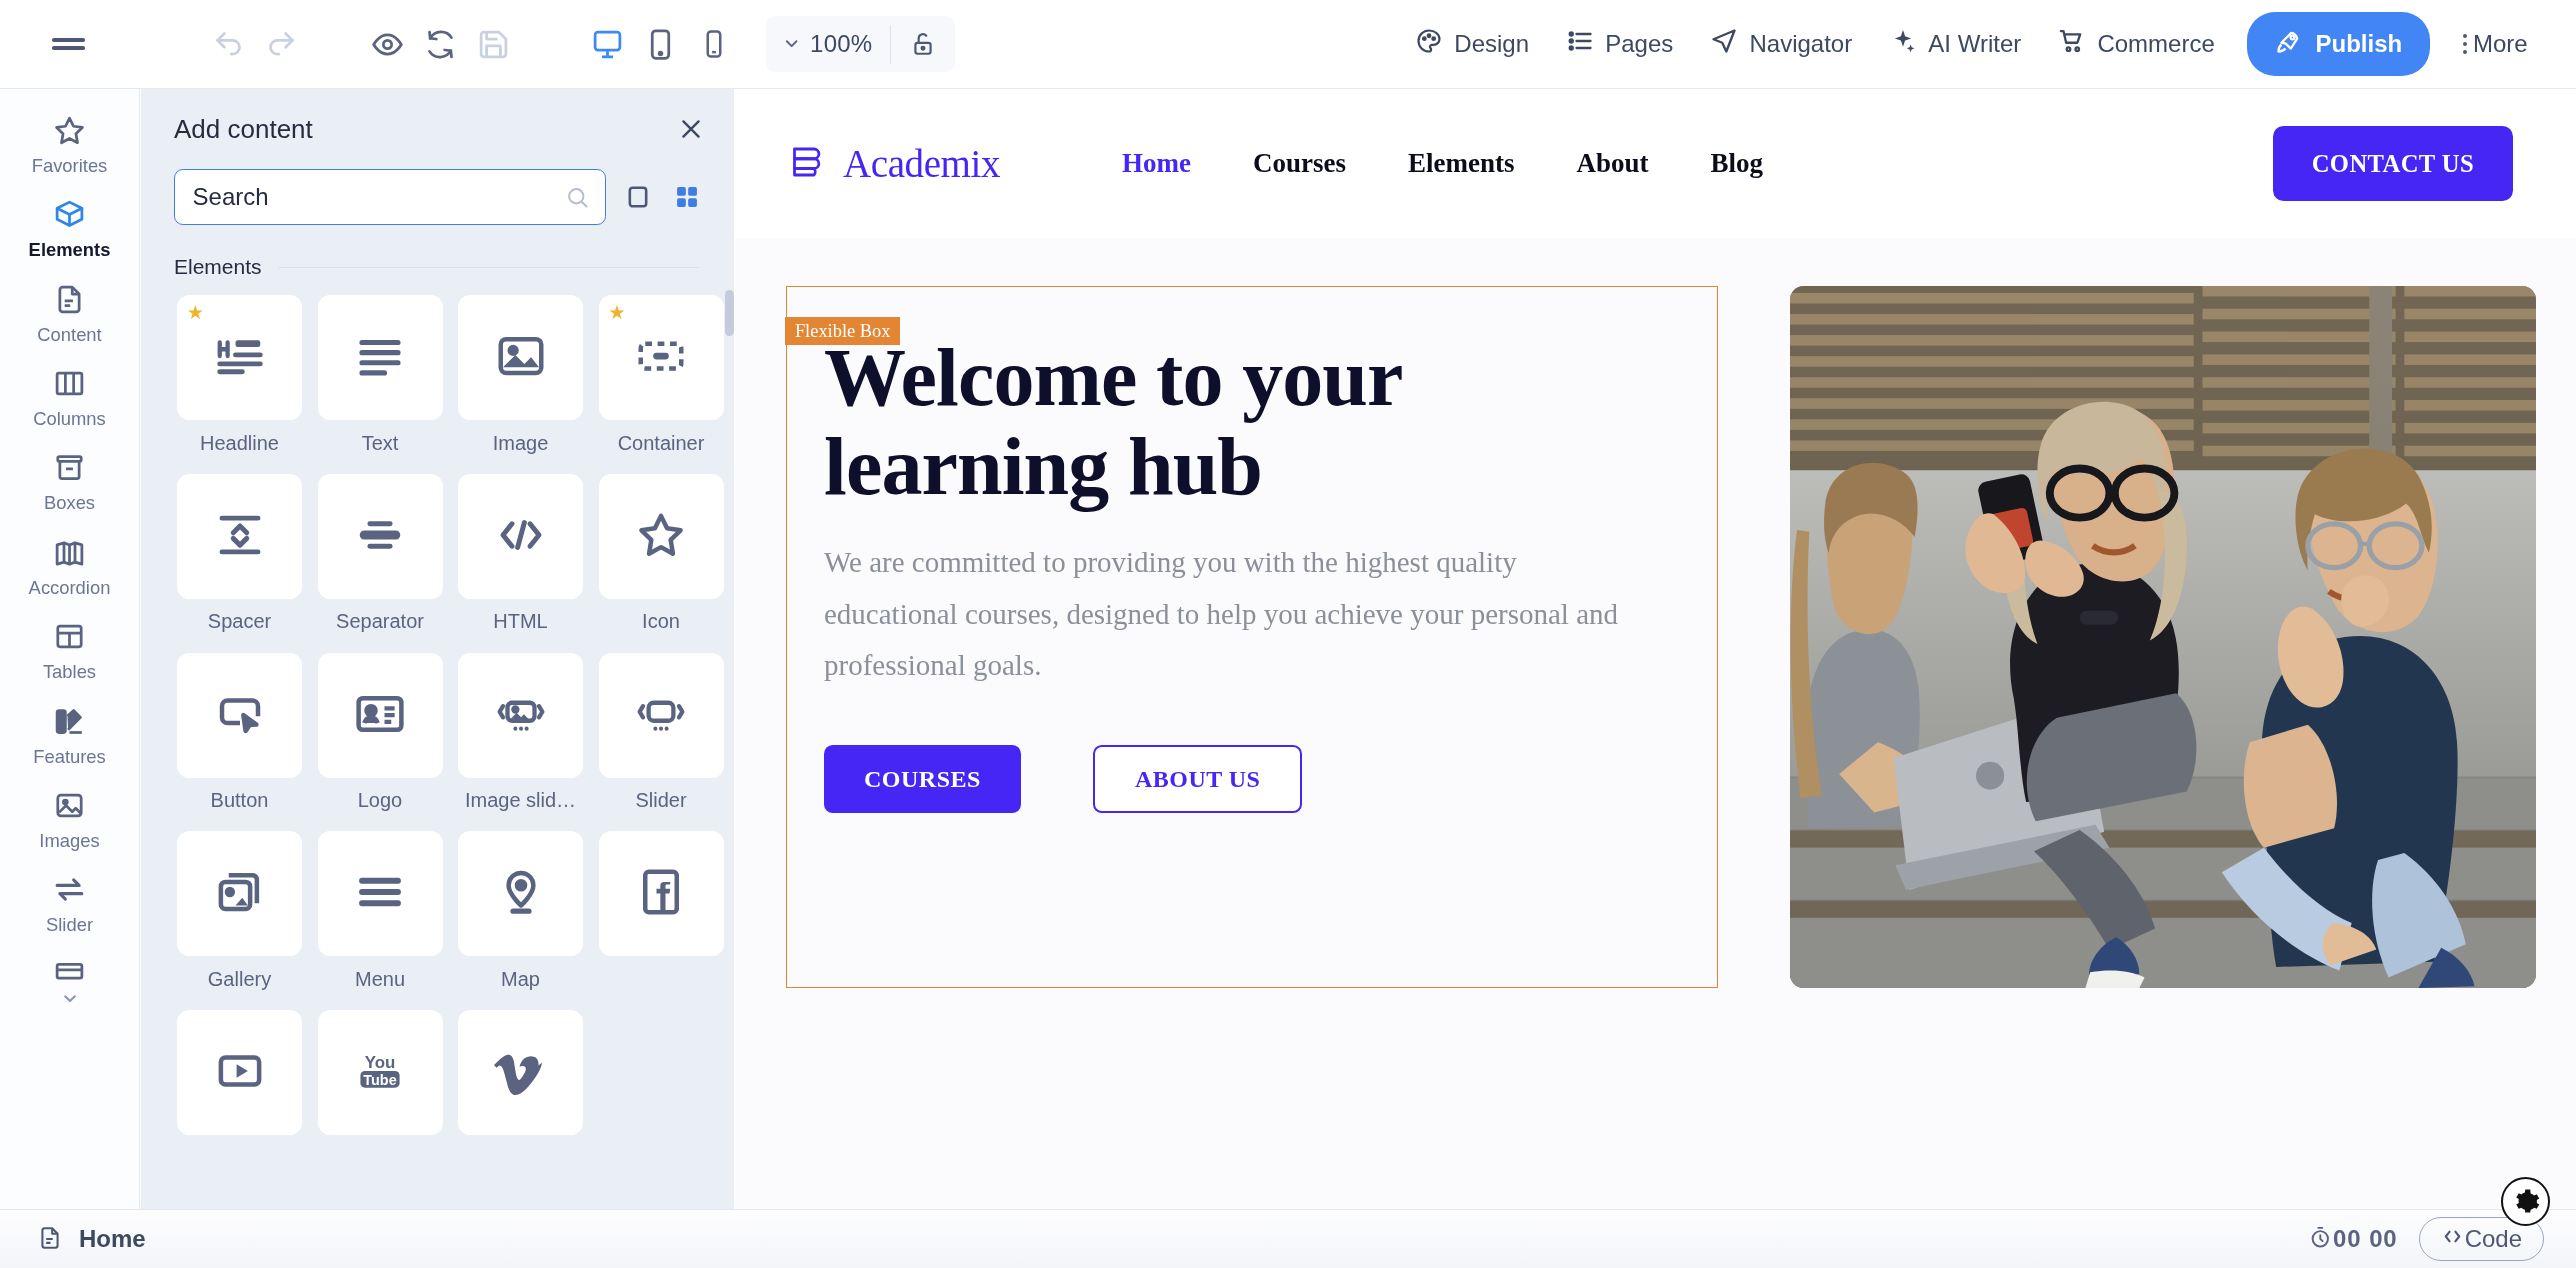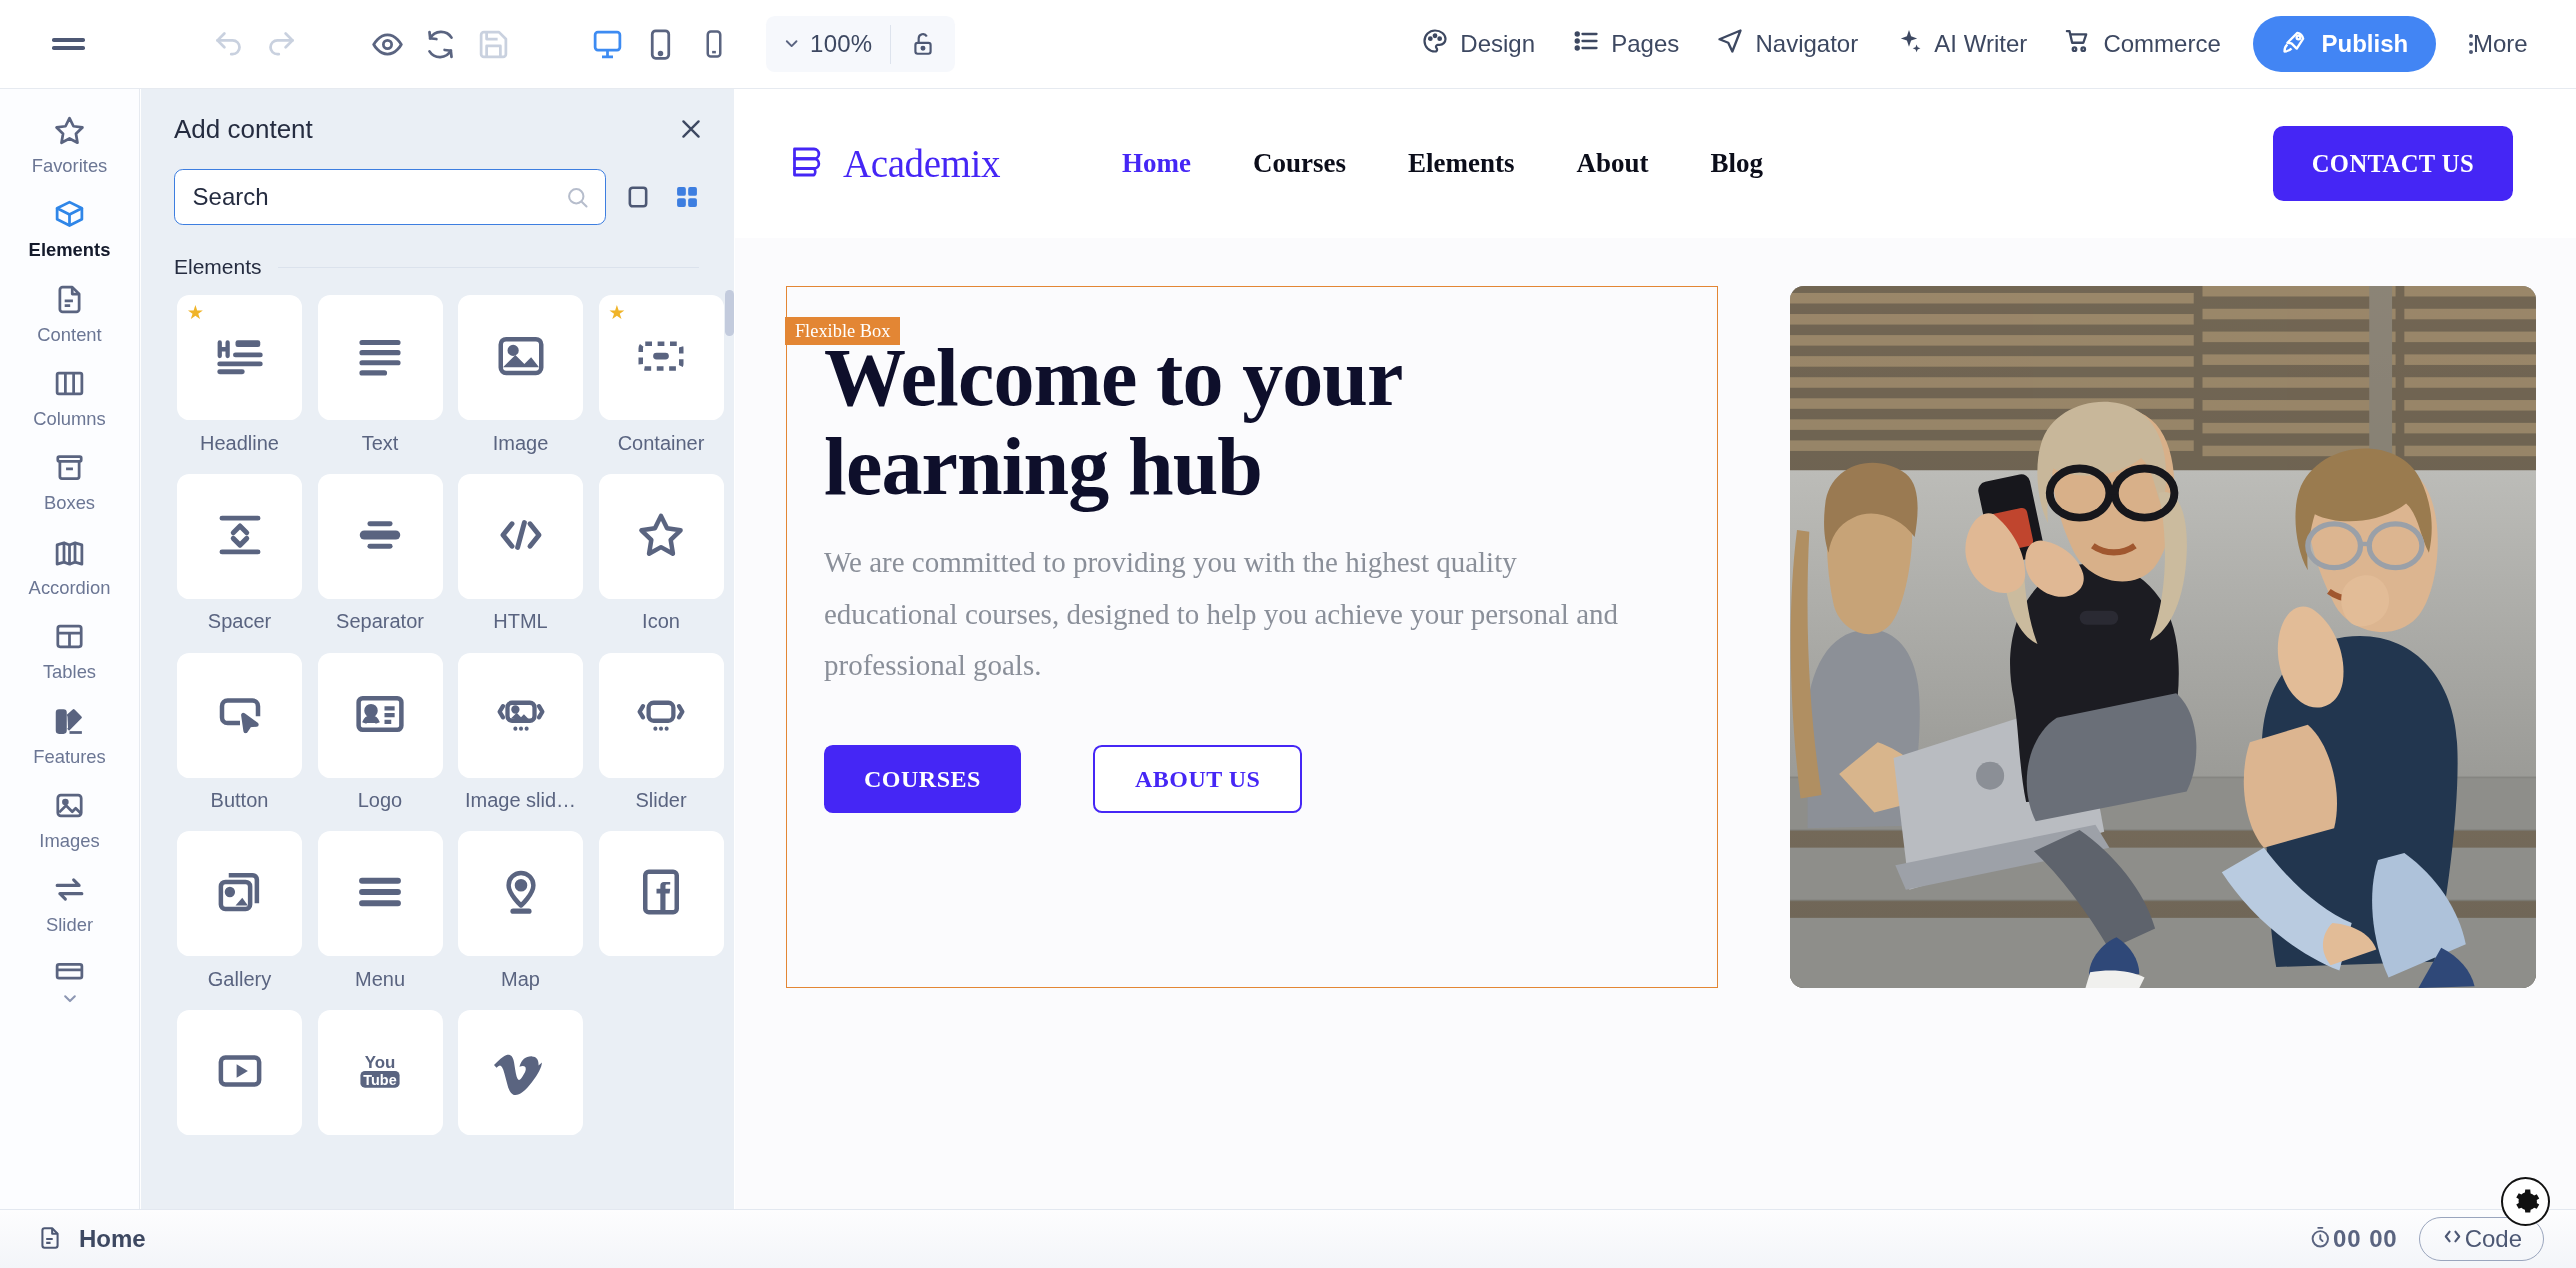--- a/index.html
+++ b/index.html
@@ -45,24 +45,24 @@
   .tb-right { margin-left: auto; display: flex; align-items: center; padding-right: 30px; }
   .tb-item {
     display: flex; align-items: center; gap: 11.4px;
     padding: 0 18.4px; height: 54px; color: #3d4861;
     font-size: 24px; cursor: pointer;
   }
   .tb-item .lbl { white-space: nowrap; }
   .publish-btn {
     display:flex; align-items:center; gap: 12.3px;
     background:#4285f4; color:#fff; border-radius: 28px;
-    height: 56px; padding: 13px 28px; font-size: 24px; font-weight: 600;
+    height: 64px; padding: 13px 28px; font-size: 24px; font-weight: 600;
     margin: 0 14px;
   }
-  .more-item { gap: 0; }
+  .more-item { gap: 6px; }
   .dots3 { display:flex; flex-direction:column; align-items:center; gap:3.5px; }
   .dots3 i { width:4.4px; height:4.4px; border-radius:50%; background:#4d5874; display:block; }
 
   
   .rail {
     position: absolute; top: 89px; left: 0; width: 140px; bottom: 59px;
     background: #fcfdff; border-right: 0.9px solid #e6eaf0;
     display: flex; flex-direction: column; align-items: center;
     padding-top: 12.3px; overflow: hidden; z-index: 30;
   }

